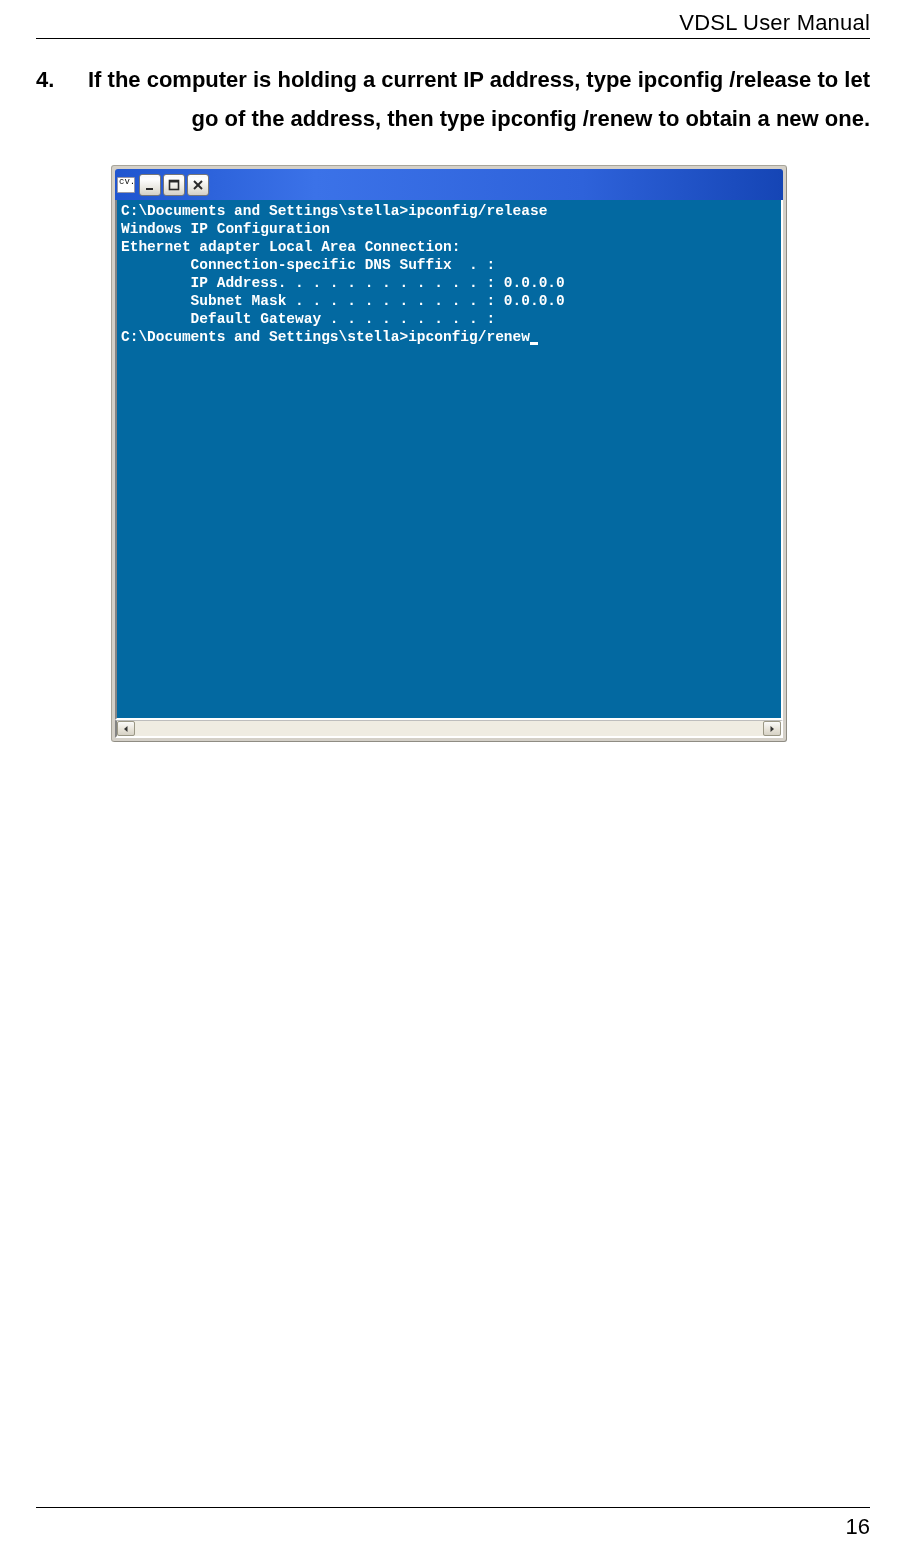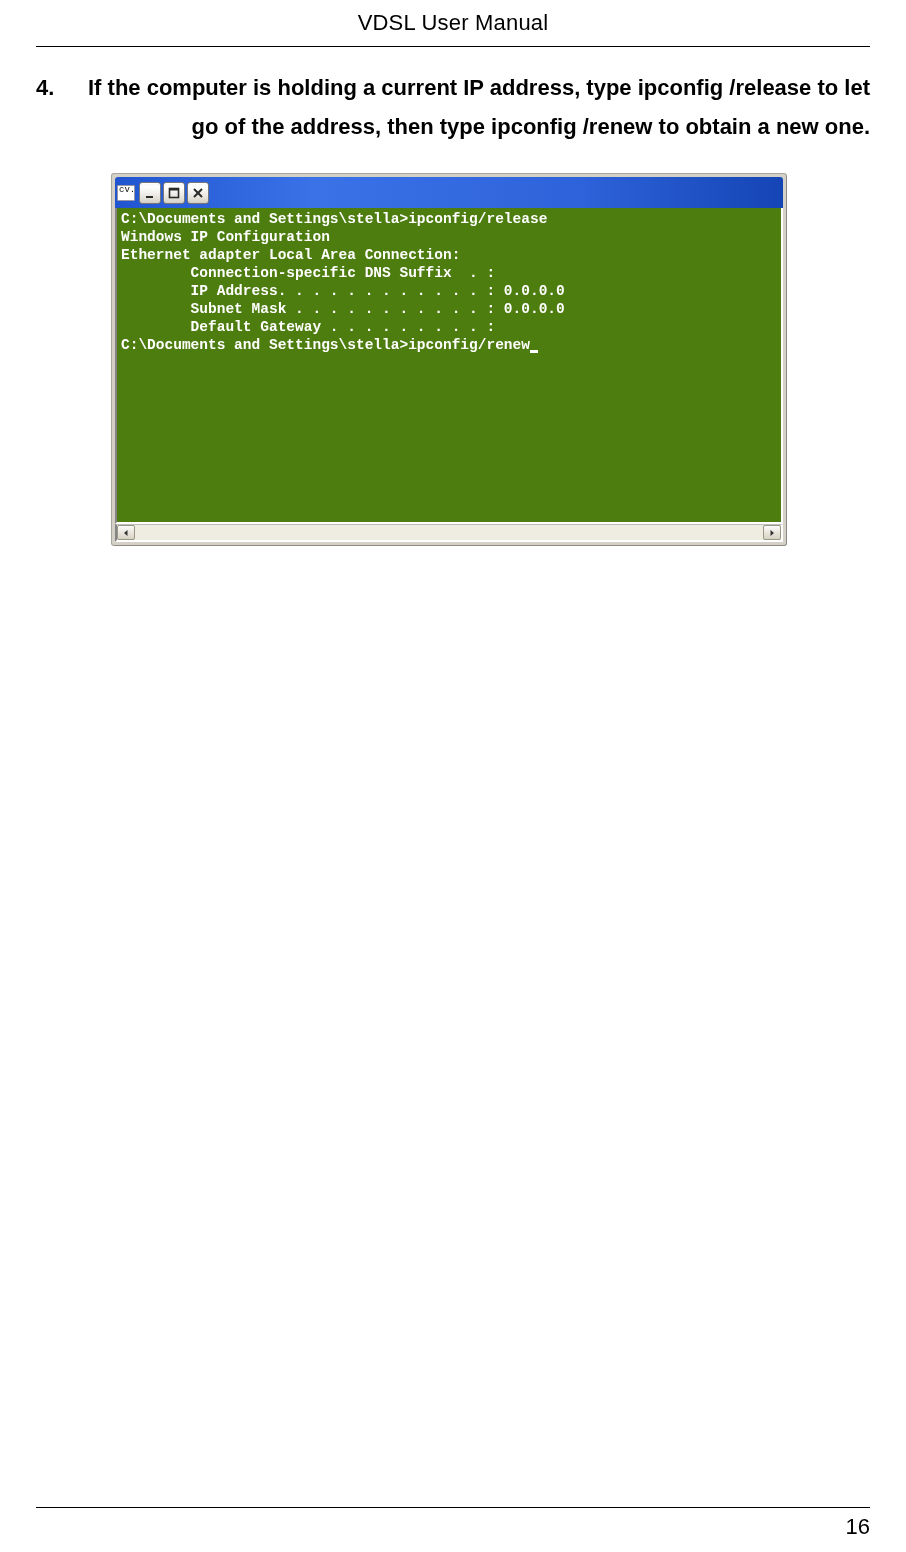--- a/index.html
+++ b/index.html
@@ -5,23 +5,23 @@
     * { margin: 0; padding: 0; box-sizing: border-box; }
     body {
       font-family: Arial, Helvetica, sans-serif;
       background: #fff;
       width: 906px;
       height: 1552px;
       position: relative;
       padding: 10px 36px 0 36px;
     }
     .header {
-      text-align: center;
+      text-align: right;
       font-size: 22px;
-      margin-bottom: 10px;
+      margin-bottom: 2px;
       letter-spacing: 0.2px;
     }
     .hr {
       border: none;
       border-top: 1.5px solid #000;
       margin-bottom: 22px;
     }
     .instruction {
       font-weight: bold;
       font-size: 22px;
@@ -98,28 +98,28 @@
       justify-content: center;
       box-shadow: inset 0 1px 0 rgba(255,255,255,0.8);
     }
     .win-btn svg { display: block; }
     .terminal-container {
       background: #d4d0c8;
       padding: 0 0 0 0;
       position: relative;
     }
     .terminal {
-      background: #4d7c0f;
+      background: #0369a1;
       color: #fff;
       font-family: "Courier New", Courier, monospace;
       font-size: 14.5px;
       font-weight: bold;
       line-height: 18px;
       padding: 2px 16px 4px 4px;
-      height: 316px;
+      height: 520px;
       overflow: hidden;
       border: 2px solid #848484;
       border-right-color: #fff;
       border-bottom-color: #fff;
       border-top: none;
       white-space: pre;
     }
     .cursor {
       display: inline-block;
       width: 8px;

